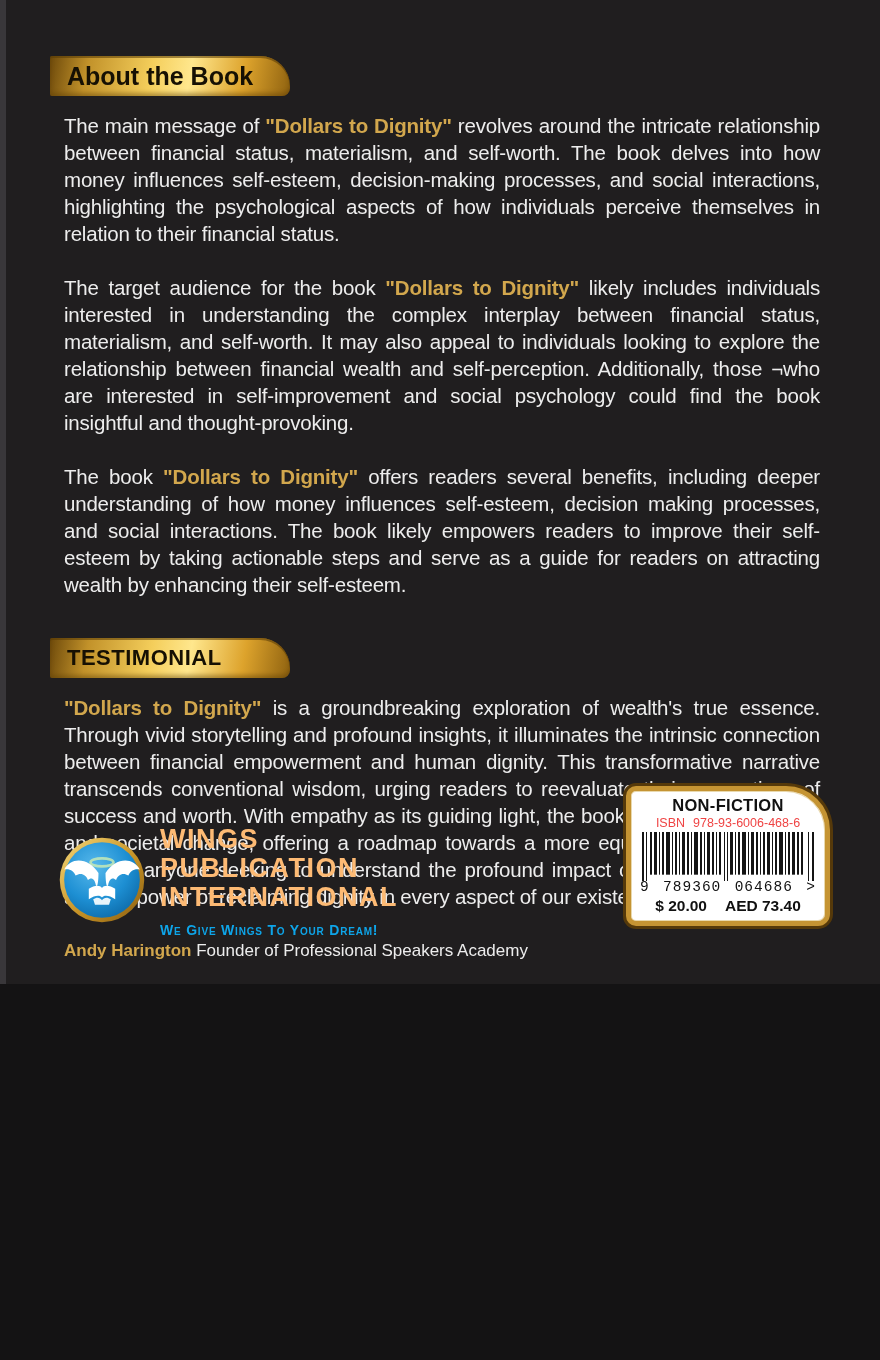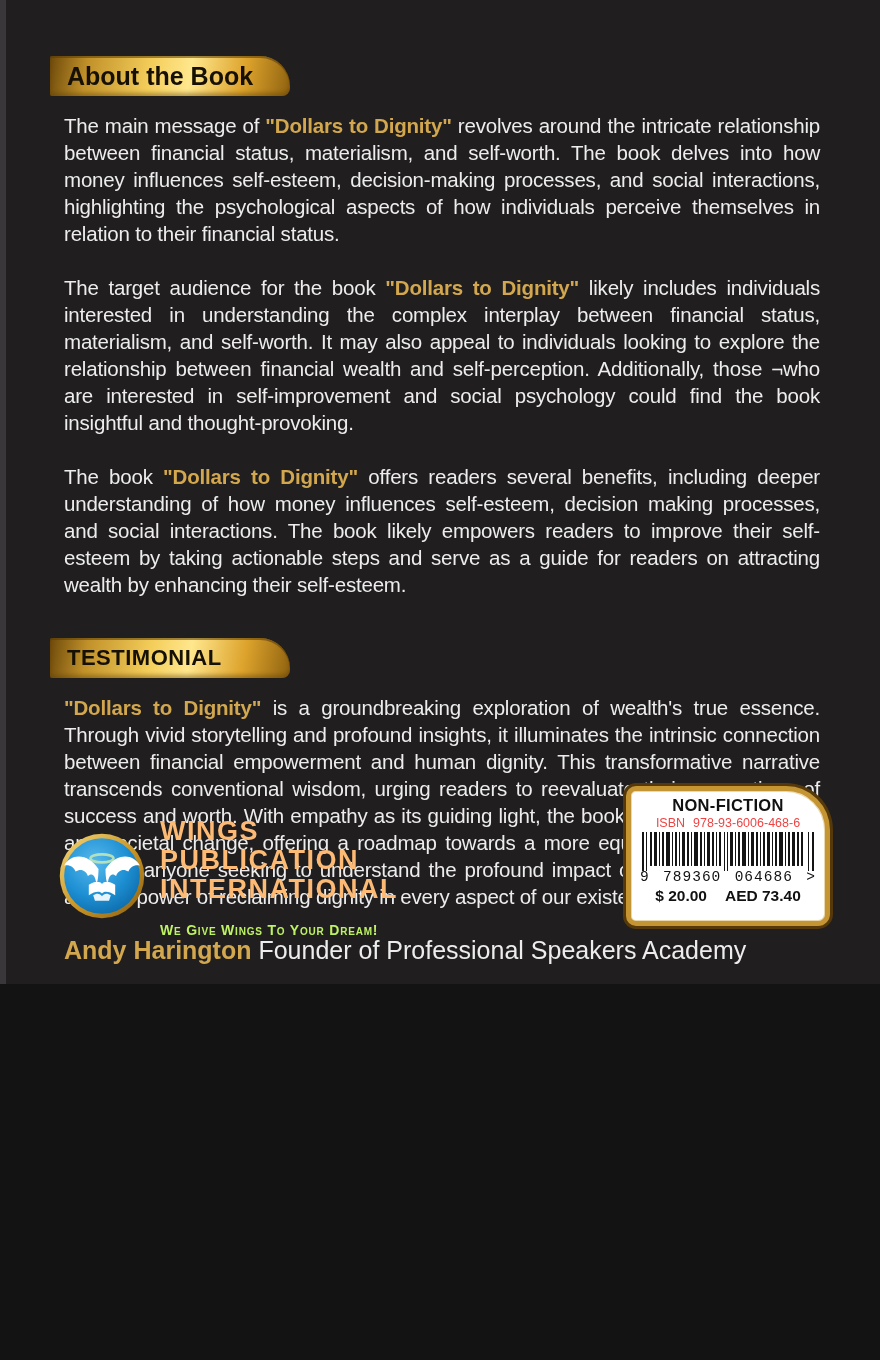--- a/index.html
+++ b/index.html
@@ -27,46 +27,46 @@
   }
   .banner.about{margin-top:56px;font-size:25px;}
   .banner.testimonial{margin-top:40px;font-size:22px;letter-spacing:.5px;}
 
   .copy{margin:16px 60px 0 64px;color:#ededed;font-size:20.5px;line-height:27px;
         text-align:justify;letter-spacing:-.2px;}
   .copy p{margin:0 0 27px 0;}
   .copy p:last-child{margin-bottom:0;}
   .gold{color:#d2a74d;font-weight:bold;}
 
-  .attribution{margin:26px 60px 0 64px;color:#ededed;font-size:25px;line-height:29px;}
+  .attribution{margin:26px 60px 0 64px;color:#ededed;font-size:17px;line-height:29px;}
   .website{margin:2px 60px 0 64px;color:#e3e3e3;font-size:21.5px;line-height:29px;}
 
   .contact{margin:44px 0 0 66px;display:flex;flex-direction:column;gap:6px;}
   .contact-row{display:flex;align-items:center;gap:22px;height:33px;}
   .badge{
     width:32px;height:32px;border-radius:50%;
     background:radial-gradient(circle at 34% 28%,#ffeaa8 0%,#f1c14a 38%,#c08a1d 72%,#7c530c 100%);
     display:flex;align-items:center;justify-content:center;flex:0 0 auto;
   }
   .badge svg{display:block;}
   .contact-label{color:#f4f4f4;font-weight:bold;font-size:21.5px;}
 
   .publisher{position:absolute;left:58px;bottom:46px;display:flex;align-items:center;gap:14px;}
   .publisher-name{color:#fdba74;font-weight:bold;font-size:27px;line-height:29px;letter-spacing:1.5px;}
-  .publisher-tagline{color:#bef264;font-weight:bold;font-size:14px;letter-spacing:.8px;
-                     font-variant:small-caps;margin-top:18px;}
+  .publisher-tagline{color:#0ea5e9;font-weight:bold;font-size:14px;letter-spacing:.8px;
+                     font-variant:small-caps;margin-top:10px;}
 
   .barcode-box{
     position:absolute;right:50px;bottom:58px;
     box-sizing:border-box;width:204px;height:140px;
     background:#ffffff;
     border:5px solid #c59433;
     border-radius:10px 44px 12px 10px;
     box-shadow:0 0 0 3px #55390a, inset 0 0 0 1px #e9d9ae;
-    padding:5px 8px 16px;
+    padding:5px 8px 6px;
     display:flex;flex-direction:column;align-items:center;
     color:#111;
   }
   .bc-category{font-weight:bold;font-size:16.5px;letter-spacing:.3px;}
   .bc-isbn{font-size:12.5px;color:#ef4444;margin-top:1px;display:flex;gap:8px;}
   .bc-bars{margin-top:2px;width:176px;height:62px;}
   .bc-number{width:176px;display:flex;justify-content:space-between;font-size:14.5px;
              color:#111;margin-top:-2px;font-family:"Liberation Mono",monospace;letter-spacing:1px;}
   .bc-prices{display:flex;gap:18px;font-weight:bold;font-size:15.5px;margin-top:2px;}
 </style>

